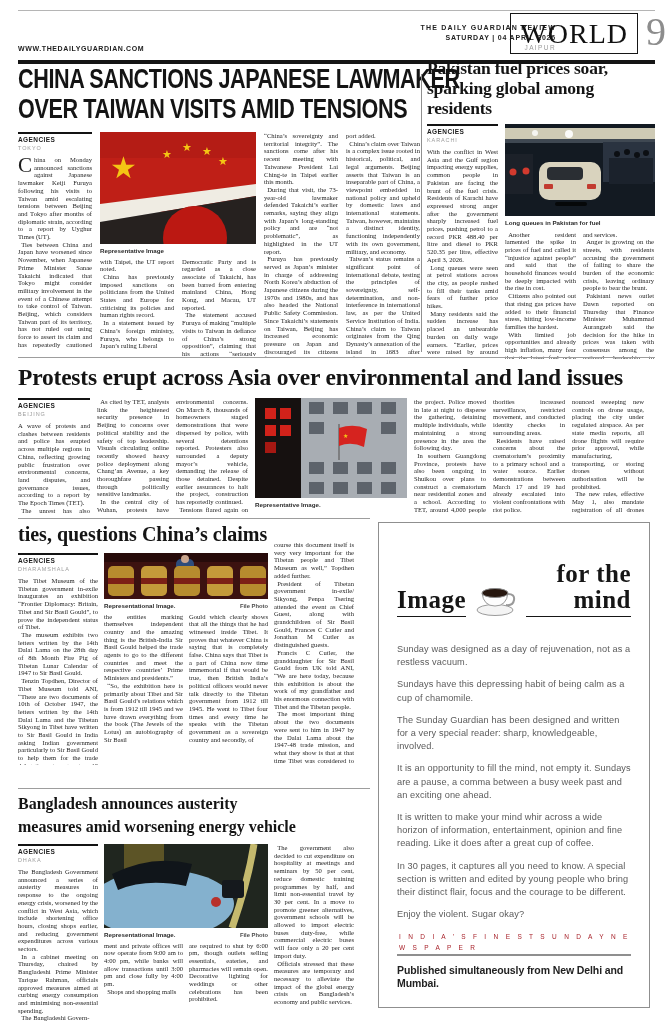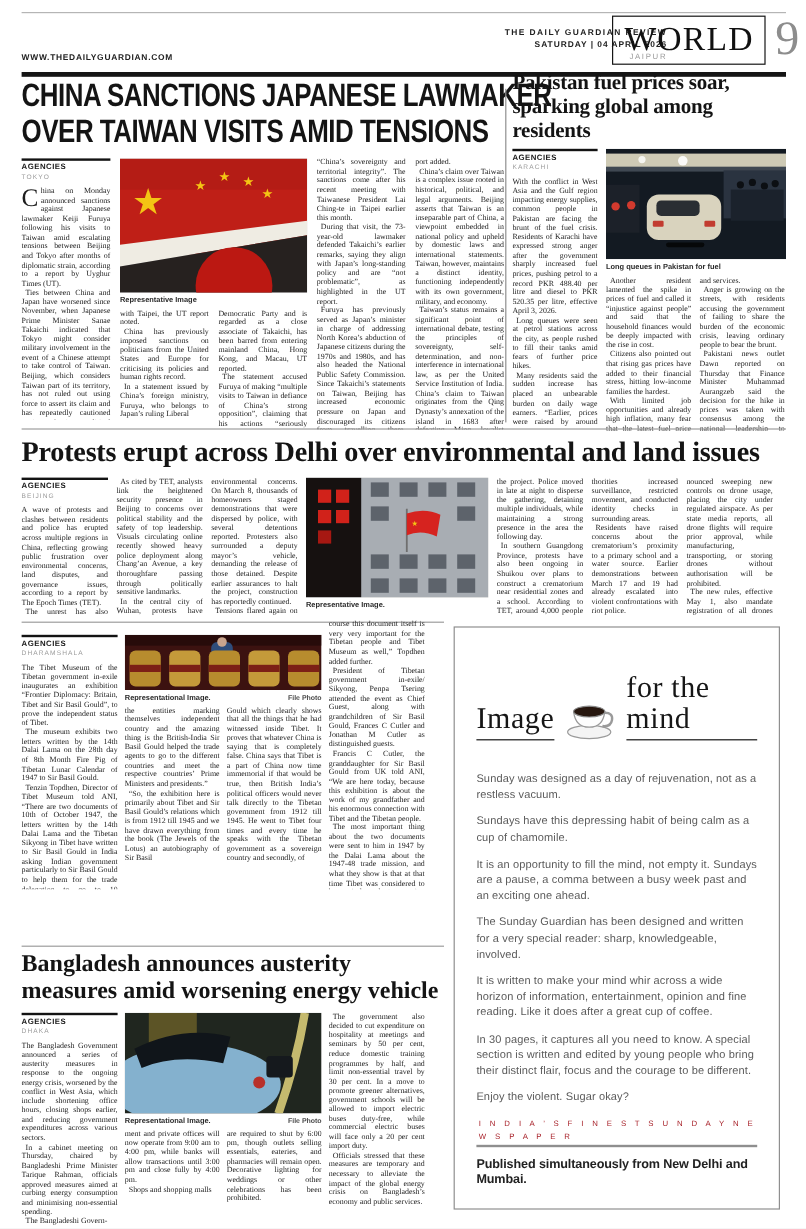--- a/index.html
+++ b/index.html
@@ -62,31 +62,31 @@
   .hl-tibet { font-family:"Liberation Serif",serif; font-weight:700; font-size:20px; line-height:24px; color:#141414; }
   .art-tibet .cols { margin-top:7px; gap:6px; height:212px; }
   .art-tibet .col { width:80px; flex:none; }
   .art-tibet .colgroup { width:164px; flex:none; }
   .art-tibet .img { width:164px; height:46px; }
   .art-tibet .row2 { display:flex; gap:6px; margin-top:3px; height:138px; }
   .art-tibet .row2 .body-col { width:79px; }
   .art-tibet .col-last { margin-top:-12px; }
   
   .art-bd { position:absolute; left:18px; top:792px; width:354px; }
-  .hl-bd { font-family:"Liberation Serif",serif; font-weight:700; font-size:20px; line-height:23px; color:#141414; }
+  .hl-bd { font-family:"Liberation Serif",serif; font-weight:700; font-size:16px; line-height:23px; color:#141414; }
   .art-bd .cols { margin-top:6px; gap:6px; height:178px; }
   .art-bd .col { width:80px; flex:none; }
   .art-bd .colgroup { width:164px; flex:none; }
   .art-bd .img { width:164px; height:84px; }
   .art-bd .row2 { display:flex; gap:6px; margin-top:3px; height:70px; }
   .art-bd .row2 .body-col { width:79px; }
   
   .adbox { position:absolute; left:378px; top:522px; width:272px; height:486px; border:1px solid #8f8f8f; background:#fff; padding:16px 18px; }
   .ad-title { display:flex; align-items:flex-end; gap:8px; margin-top:22px; }
-  .ad-title .t { font-family:"Liberation Serif",serif; font-weight:400; font-size:25px; line-height:26px; color:#161616; border-bottom:1.5px solid #161616; padding-bottom:3px; letter-spacing:.5px; }
+  .ad-title .t { font-family:"Liberation Serif",serif; font-weight:700; font-size:25px; line-height:26px; color:#161616; border-bottom:1.5px solid #161616; padding-bottom:3px; letter-spacing:.5px;text-align:right; }
   .ad-cup { width:44px; height:36px; flex:none; }
   .ad-paras { margin-top:26px; }
   .ad-paras p { font:9.2px/13.2px "Liberation Sans",sans-serif; color:#5b5b5b; margin-bottom:9px; letter-spacing:.1px; }
   .ad-logo { margin-top:14px; font-family:"Liberation Serif",serif; font-size:31px; line-height:32px; letter-spacing:-1.5px; color:#1a1a1a; border-bottom:2px solid #8f8f8f; padding-bottom:1px; }
   .ad-tag { font:6.5px/11px "Liberation Sans",sans-serif; letter-spacing:2.8px; color:#a8232b; border-bottom:2px solid #8f8f8f; padding:1px 0 1px 2px; }
   .ad-pub { margin-top:8px; font:bold 10.5px/13px "Liberation Sans",sans-serif; color:#222; letter-spacing:-.1px; }
 </style>
 </head>
 <body>
 
@@ -202,21 +202,21 @@
  Anger is growing on the streets, with residents accusing the government of failing to share the burden of the economic crisis, leaving ordinary people to bear the brunt.
  Pakistani news outlet Dawn reported on Thursday that Finance Minister Muhammad Aurangzeb said the decision for the hike in prices was taken with consensus among the national leadership to address the country’s energy and food security challenges.</div>
         </div>
       </div>
     </div>
   </section>
 
   <div class="hrule" style="left:18px;top:357px;width:637px"></div>
 
   <section class="art-prot">
-    <div class="hl-prot">Protests erupt across Delhi over environmental and land issues</div>
+    <div class="hl-prot">Protests erupt across Asia over environmental and land issues</div>
     <div class="cols">
       <div class="col">
         <div class="byline">
           <div class="ag">AGENCIES</div>
           <div class="loc">BEIJING</div>
         </div>
         <div class="body-col" style="height:92px">A wave of protests and clashes between residents and police has erupted across multiple regions in China, reflecting growing public frustration over environmental concerns, land disputes, and governance issues, according to a report by The Epoch Times (TET).
  The unrest has also prompted authorities to step up security measures, particularly in the capital, Beijing.</div>
       </div>
       <div class="col body-col" style="height:116px"> As cited by TET, analysts link the heightened security presence in Beijing to concerns over political stability and the safety of top leadership. Visuals circulating online recently showed heavy police deployment along Chang’an Avenue, a key thoroughfare passing through politically sensitive landmarks.
@@ -263,20 +263,21 @@
  Amid the unrest, authorities have introduced stricter security regulations. According to TET, Beijing has an-</div>
       <div class="col body-col" style="height:116px">nounced sweeping new controls on drone usage, placing the city under regulated airspace. As per state media reports, all drone flights will require prior approval, while manufacturing, transporting, or storing drones without authorisation will be prohibited.
  The new rules, effective May 1, also mandate registration of all drones by April 30. Authorities have cited “low-altitude security challenges” as the reason for the measures.</div>
     </div>
   </section>
 
   <div class="hrule" style="left:18px;top:518px;width:352px"></div>
 
   <section class="art-tibet">
     <div class="hl-tibet">
+      <div>ties, questions China’s claims</div>
     </div>
     <div class="cols">
       <div class="col">
         <div class="byline">
           <div class="ag">AGENCIES</div>
           <div class="loc">DHARAMSHALA</div>
         </div>
         <div class="body-col" style="height:188px">The Tibet Museum of the Tibetan government in-exile inaugurates an exhibition “Frontier Diplomacy: Britain, Tibet and Sir Basil Gould”, to prove the independent status of Tibet.
  The museum exhibits two letters written by the 14th Dalai Lama on the 28th day of 8th Month Fire Pig of Tibetan Lunar Calendar of 1947 to Sir Basil Gould.
  Tenzin Topdhen, Director of Tibet Museum told ANI, “There are two documents of 10th of October 1947, the letters written by the 14th Dalai Lama and the Tibetan Sikyong in Tibet have written to Sir Basil Gould in India asking Indian government particularly to Sir Basil Gould to help them for the trade delegation to go to 10 different countries. So this clearly shows that Tibet has a sovereign right as all</div>
@@ -374,22 +375,22 @@
           <path d="M8,12 q1.5,13 13,13 q11.5,0 13,-13 z" fill="#fdfdfd" stroke="#9a9a9a" stroke-width="1"></path>
           <ellipse cx="21" cy="12" rx="13" ry="4.5" fill="#27170f" stroke="#8a8a8a" stroke-width="1"></ellipse>
           <path d="M34,13 q7,0 6,6 q-1,6 -8,5" fill="none" stroke="#9a9a9a" stroke-width="2"></path>
         </svg>
       </span>
       <span class="t">for the mind</span>
     </div>
     <div class="ad-paras">
       <p>Sunday was designed as a day of rejuvenation, not as a restless vacuum.</p>
       <p>Sundays have this depressing habit of being calm as a cup of chamomile.</p>
+      <p>The Sunday Guardian has been designed and written for a very special reader: sharp, knowledgeable, involved.</p>
       <p>It is an opportunity to fill the mind, not empty it. Sundays are a pause, a comma between a busy week past and an exciting one ahead.</p>
-      <p>The Sunday Guardian has been designed and written for a very special reader: sharp, knowledgeable, involved.</p>
       <p>It is written to make your mind whir across a wide horizon of information, entertainment, opinion and fine reading. Like it does after a great cup of coffee.</p>
       <p>In 30 pages, it captures all you need to know. A special section is written and edited by young people who bring their distinct flair, focus and the courage to be different.</p>
       <p>Enjoy the violent. Sugar okay?</p>
     </div>
     <div class="ad-tag">I N D I A ’ S   F I N E S T   S U N D A Y   N E W S P A P E R</div>
     <div class="ad-pub">Published simultaneously from New Delhi and Mumbai.</div>
 
   </aside>
 
 </div>

